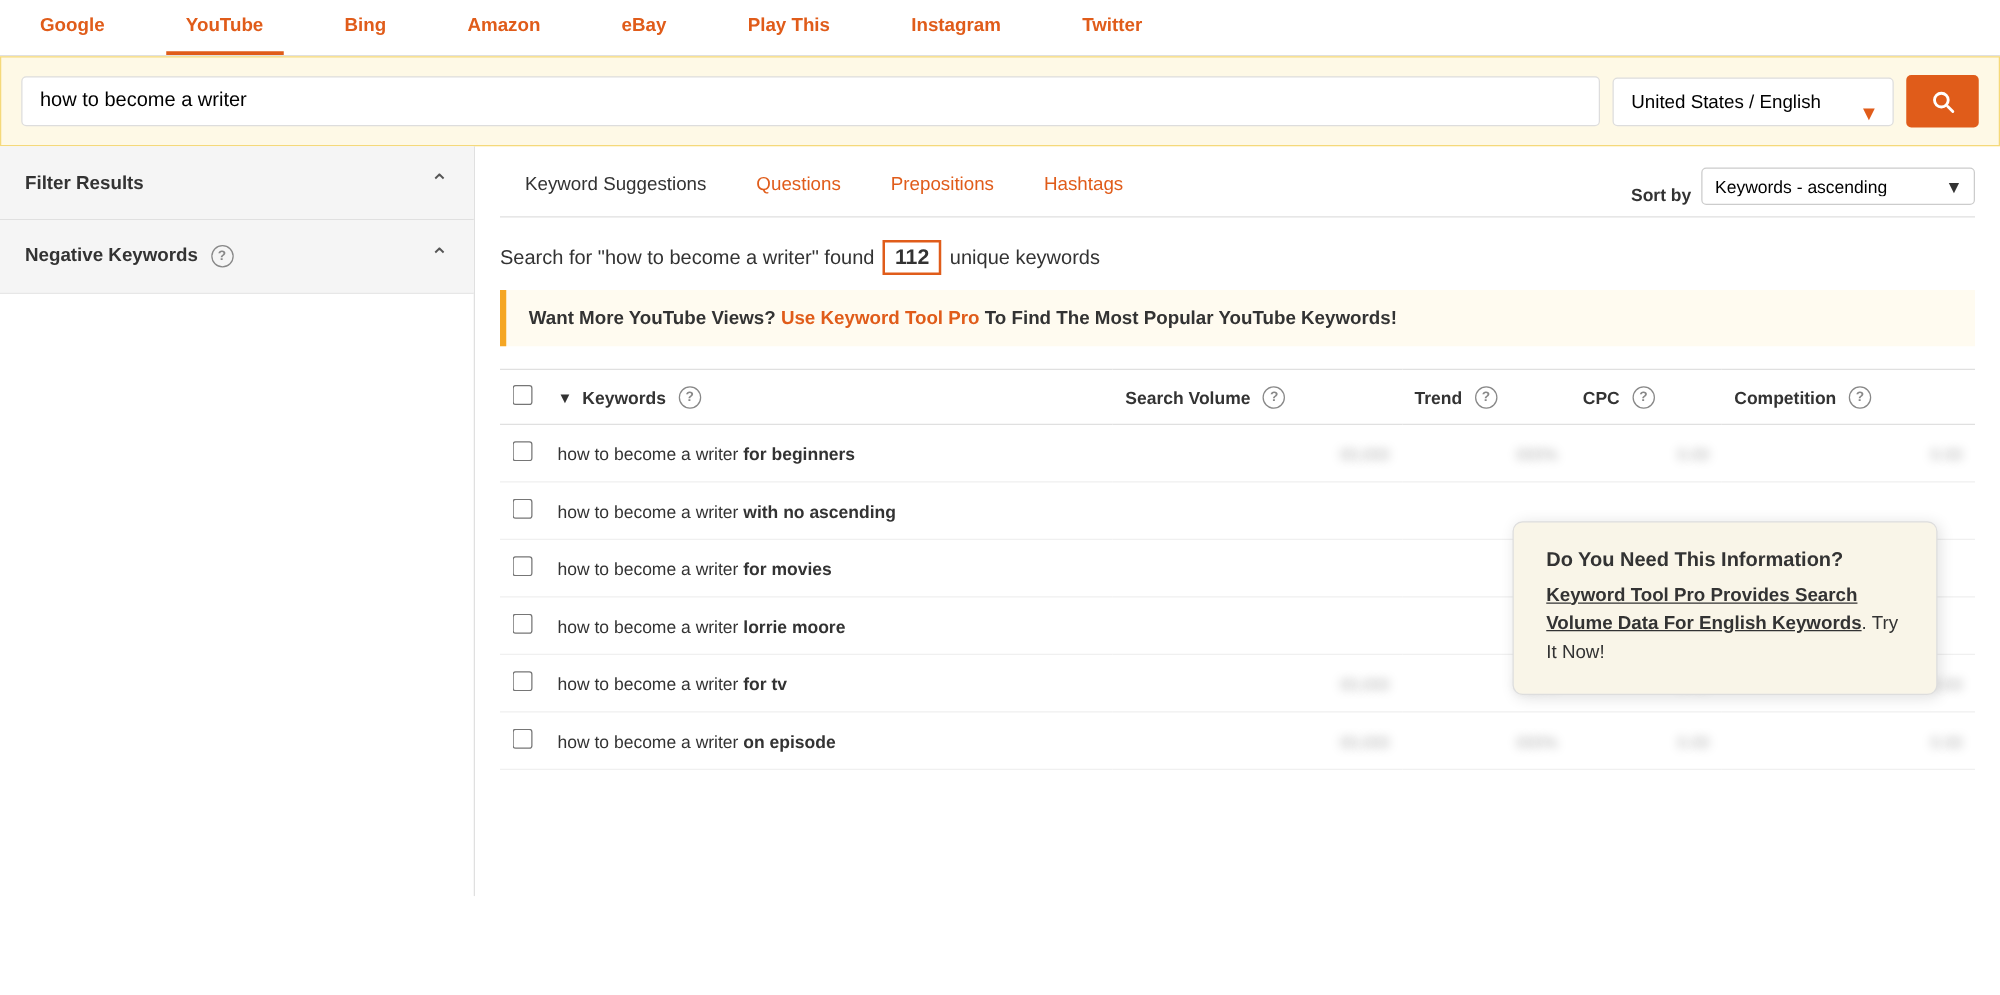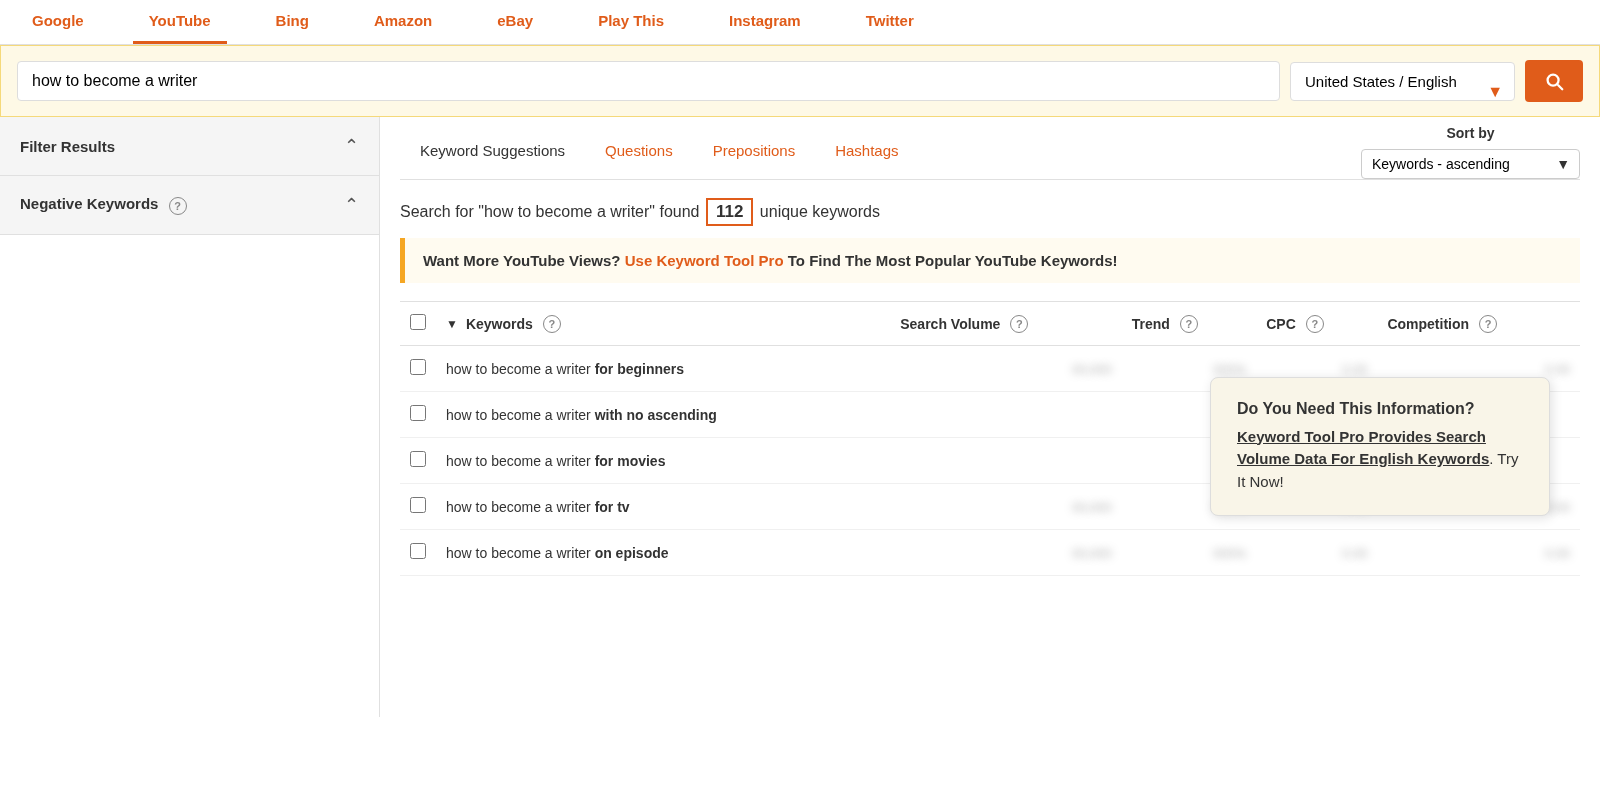--- a/index.html
+++ b/index.html
@@ -154,24 +154,23 @@
       border-bottom: 3px solid transparent;
     }
     .tab-item.active {
       color: #333;
       border-bottom: 3px solid transparent;
     }
     .tab-item.orange { color: #e05c1a; font-weight: 500; }
 
     .sort-bar {
       display: flex;
-      align-items: center;
+      align-items: flex-end;
       margin-left: auto;
       gap: 8px;
-      flex-direction: column;
     }
     .sort-label { font-size: 14px; color: #333; font-weight: 600; }
     .sort-select {
       padding: 6px 32px 6px 10px;
       border: 1.5px solid #ccc;
       border-radius: 4px;
       font-size: 14px;
       appearance: none;
       -webkit-appearance: none;
       background: #fff;
@@ -435,20 +434,28 @@
             <tr>
               <td class="checkbox-cell"><input type="checkbox" style=""></td>
               <td><span class="kw-normal">how to become a writer </span><span class="kw-bold"><strong>for movies</strong></span></td>
               <td class="right"></td>
               <td class="right"></td>
               <td class="right"></td>
               <td class="right"></td>
             </tr>
             <tr>
               <td class="checkbox-cell"><input type="checkbox" style=""></td>
+              <td><span class="kw-normal">how to become a writer </span><span class="kw-bold"><strong>lorrie moore</strong></span></td>
+              <td class="right"></td>
+              <td class="right"></td>
+              <td class="right"></td>
+              <td class="right"></td>
+            </tr>
+            <tr>
+              <td class="checkbox-cell"><input type="checkbox" style=""></td>
               <td><span class="kw-normal">how to become a writer </span><span class="kw-bold"><strong>for tv</strong></span></td>
               <td class="right"><span class="blurred">00,000</span></td>
               <td class="right"><span class="blurred">000%</span></td>
               <td class="right"><span class="blurred">0.00</span></td>
               <td class="right"><span class="blurred">0.00</span></td>
             </tr>
             <tr>
               <td class="checkbox-cell"><input type="checkbox" style=""></td>
               <td><span class="kw-normal">how to become a writer </span><span class="kw-bold"><strong>on episode</strong></span></td>
               <td class="right"><span class="blurred">00,000</span></td>

